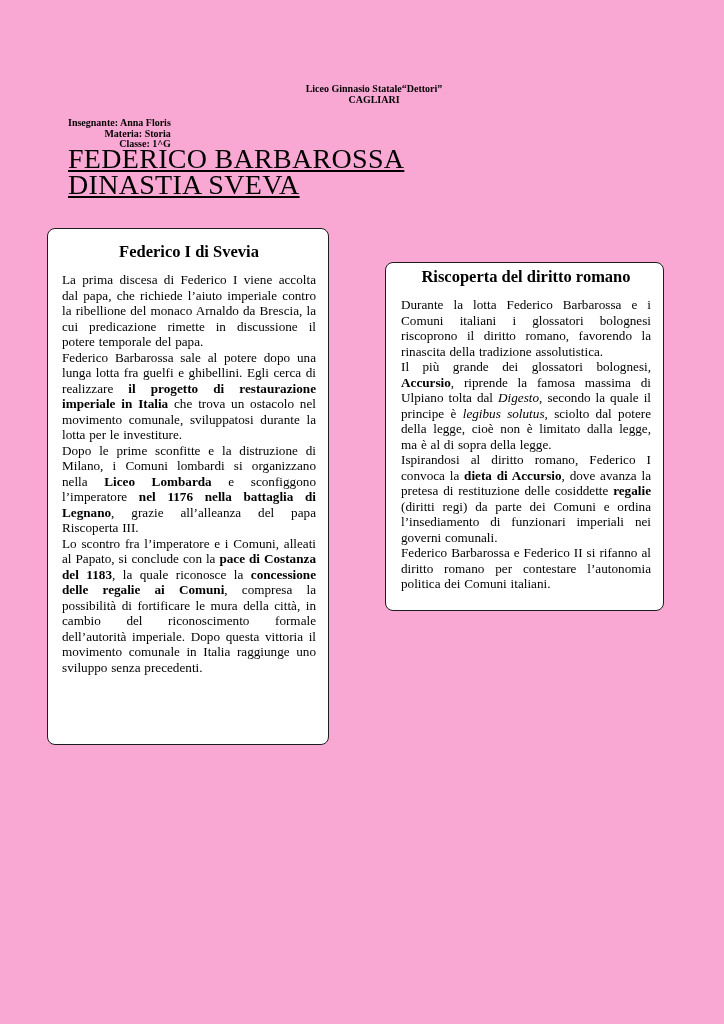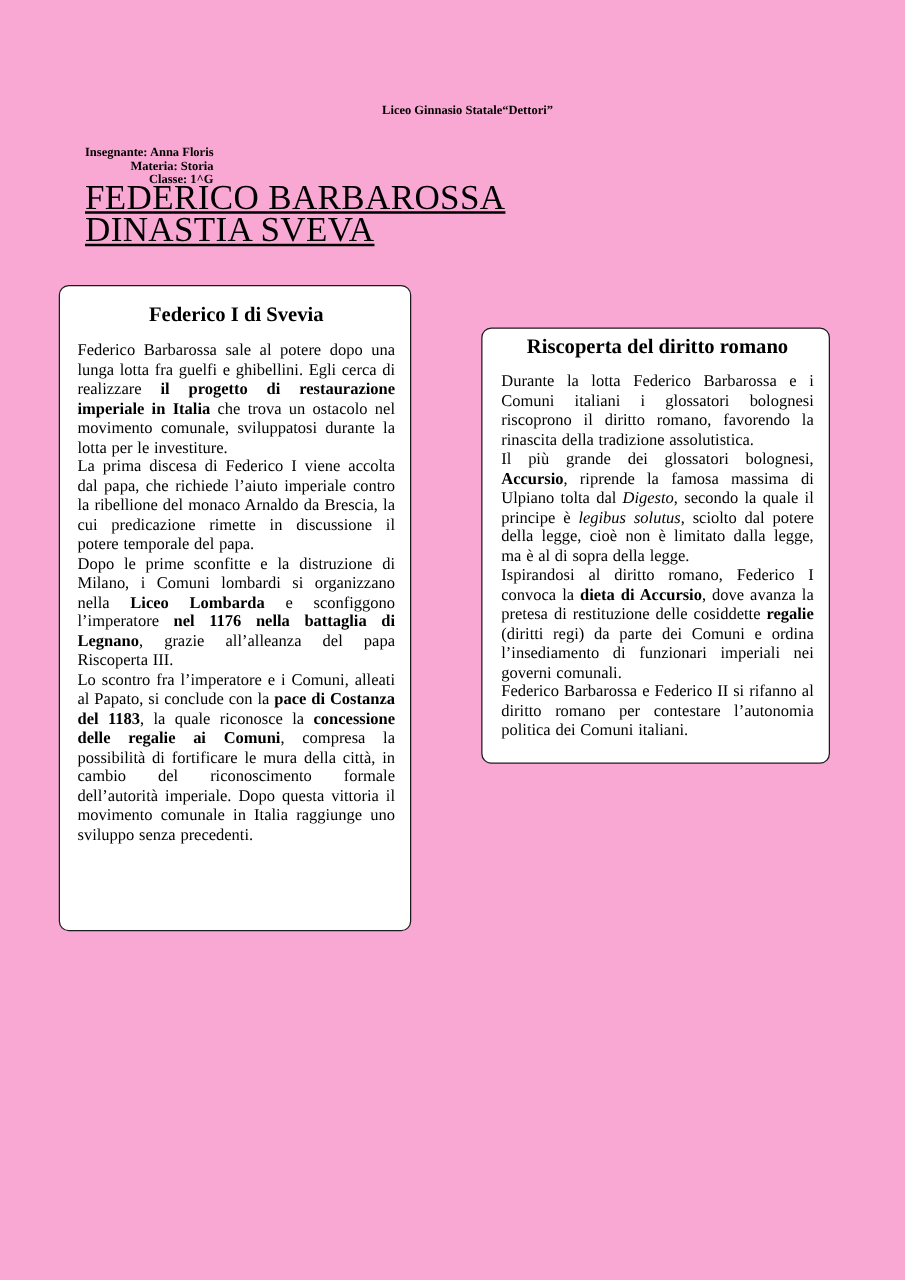--- a/index.html
+++ b/index.html
@@ -70,38 +70,39 @@
   .run-b { font-weight: bold; }
   .run-i { font-style: italic; }
 </style>
 </head>
 <body>
 
 <div class="page">
 
   <div class="school-header">
     <div>Liceo Ginnasio Statale“Dettori”</div>
+    <div>CAGLIARI</div>
   </div>
 
   <div class="info-block">
     <div>Insegnante: Anna Floris</div>
     <div>Materia: Storia</div>
     <div>Classe: 1^G</div>
   </div>
 
   <h1 class="doc-title">
     <span class="title-line">FEDERICO BARBAROSSA</span>
     <span class="title-line">DINASTIA SVEVA</span>
   </h1>
 
   <section class="box box-left">
     <h2 class="box-title">Federico I di Svevia</h2>
     <div class="box-body">
+        <div class="para"><span>La prima discesa di Federico I viene accolta dal papa, che richiede l’aiuto imperiale contro la ribellione del monaco Arnaldo da Brescia, la cui predicazione rimette in discussione il potere temporale del papa.</span></div>
         <div class="para"><span>Federico Barbarossa sale al potere dopo una lunga lotta fra guelfi e ghibellini. Egli cerca di realizzare </span><span class="run-b">il progetto di restaurazione imperiale in Italia</span><span> che trova un ostacolo nel movimento comunale, sviluppatosi durante la lotta per le investiture.</span></div>
-        <div class="para"><span>La prima discesa di Federico I viene accolta dal papa, che richiede l’aiuto imperiale contro la ribellione del monaco Arnaldo da Brescia, la cui predicazione rimette in discussione il potere temporale del papa.</span></div>
         <div class="para"><span>Dopo le prime sconfitte e la distruzione di Milano, i Comuni lombardi si organizzano nella </span><span class="run-b">Liceo Lombarda</span><span> e sconfiggono l’imperatore </span><span class="run-b">nel 1176 nella battaglia di Legnano</span><span>, grazie all’alleanza del papa Riscoperta III.</span></div>
         <div class="para"><span>Lo scontro fra l’imperatore e i Comuni, alleati al Papato, si conclude con la </span><span class="run-b">pace di Costanza del 1183</span><span>, la quale riconosce la </span><span class="run-b">concessione delle regalie ai Comuni</span><span>, compresa la possibilità di fortificare le mura della città, in cambio del riconoscimento formale dell’autorità imperiale. Dopo questa vittoria il movimento comunale in Italia raggiunge uno sviluppo senza precedenti.</span></div>
       </div>
   </section>
 
   <section class="box box-right">
     <h2 class="box-title">Riscoperta del diritto romano</h2>
     <div class="box-body">
         <div class="para"><span>Durante la lotta Federico Barbarossa e i Comuni italiani i glossatori bolognesi riscoprono il diritto romano, favorendo la rinascita della tradizione assolutistica.</span></div>
         <div class="para"><span>Il più grande dei glossatori bolognesi, </span><span class="run-b">Accursio</span><span>, riprende la famosa massima di Ulpiano tolta dal </span><span class="run-i">Digesto</span><span>, secondo la quale il principe è </span><span class="run-i">legibus solutus</span><span>, sciolto dal potere della legge, cioè non è limitato dalla legge, ma è al di sopra della legge.</span></div>

